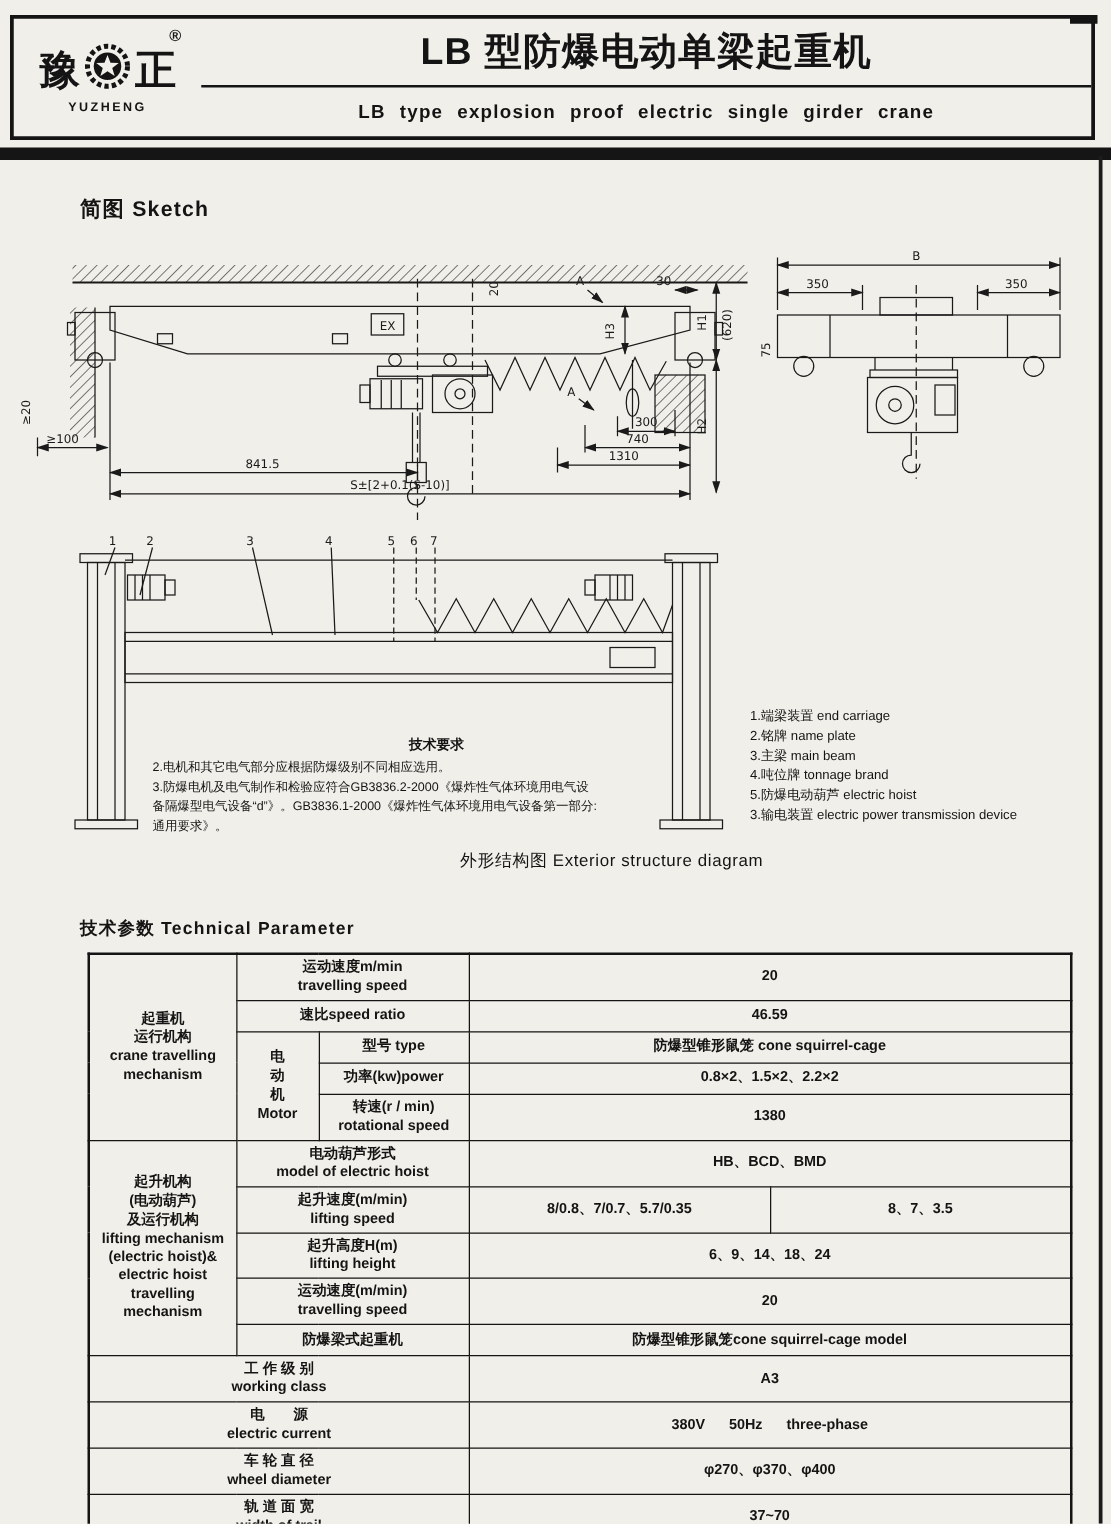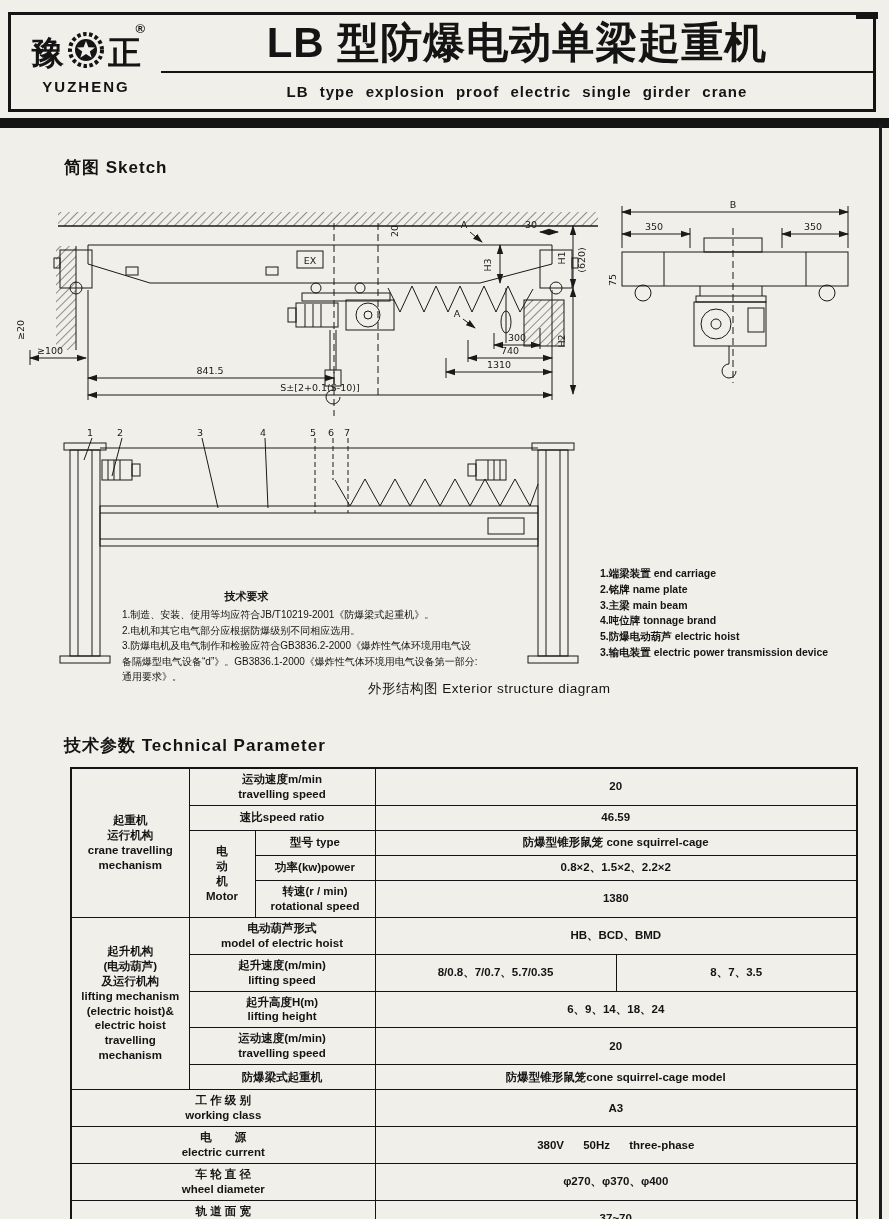--- a/index.html
+++ b/index.html
@@ -7,47 +7,47 @@
     width:889px;height:1219px;position:relative;overflow:hidden;
     background:#f1efe9;color:#141414;
     font-family:"Liberation Sans",sans-serif;
   }
   
   .header-frame{position:absolute;left:8px;top:12px;width:868px;height:100px;
     border:3px solid #141414;display:flex;background:#f1efe9;box-sizing:border-box;}
   .logo-cell{width:150px;display:flex;flex-direction:column;align-items:center;
     justify-content:center;position:relative;}
   .logo-row{display:flex;align-items:center;gap:2px;font-size:33px;font-weight:bold;line-height:1;}
-  .brand-name{font-size:15px;font-weight:bold;letter-spacing:2px;margin-top:3px;}
+  .brand-name{font-size:10px;font-weight:bold;letter-spacing:2px;margin-top:3px;}
   .reg-mark{position:absolute;top:6px;right:16px;font-size:13px;font-weight:bold;}
   .title-cell{flex:1;display:flex;flex-direction:column;}
   .title-cn{flex:1.15;display:flex;align-items:center;justify-content:center;
-    font-size:42px;font-weight:900;letter-spacing:1px;border-bottom:2px solid #141414;}
+    font-size:30px;font-weight:900;letter-spacing:1px;border-bottom:2px solid #141414;}
   .title-en{flex:0.85;display:flex;align-items:center;justify-content:center;
     font-size:15px;font-weight:bold;letter-spacing:1px;word-spacing:6px;}
   .black-bar{position:absolute;left:0;top:118px;width:889px;height:10px;background:#151515;}
   .edge-right{position:absolute;left:879px;top:125px;width:3px;height:1094px;background:#1c1c1c;}
   .corner-mark{position:absolute;left:856px;top:12px;width:22px;height:7px;background:#141414;}
 
   
   .sketch-section{position:absolute;left:0;top:128px;width:889px;height:592px;}
   .sketch-heading{position:absolute;left:64px;top:28px;font-size:17px;font-weight:bold;letter-spacing:1px;}
   svg.drawing{position:absolute;left:0;top:0;width:889px;height:592px;}
   svg.drawing text{font-family:"DejaVu Sans","Liberation Sans",sans-serif;font-size:9.5px;
     fill:#1a1a1a;stroke:none;}
   .notes{position:absolute;left:122px;top:460px;width:356px;font-size:10px;line-height:1.55;}
-  .notes-title{text-align:center;font-weight:bold;font-size:11px;margin-bottom:2px;width:70%;}
+  .notes-title{text-align:right;font-weight:bold;font-size:11px;margin-bottom:2px;width:70%;}
   .note-line{white-space:normal;}
   .parts{position:absolute;left:600px;top:438px;width:248px;font-size:10.5px;
-    font-weight:700;line-height:1.5;}
+    font-weight:400;line-height:1.5;}
   .caption{position:absolute;left:368px;top:552px;font-size:13.5px;letter-spacing:0.5px;}
 
   
   .params-section{position:absolute;left:0;top:720px;width:889px;}
-  .params-heading{margin:14px 0 10px 64px;font-size:17px;font-weight:bold;letter-spacing:1px;}
+  .params-heading{margin:14px 0 10px 64px;font-size:14px;font-weight:bold;letter-spacing:1px;}
   table.params{border-collapse:collapse;margin-left:70px;width:786px;table-layout:fixed;
     border:2.5px solid #141414;}
   table.params td{border:1.5px solid #141414;font-weight:bold;text-align:center;
     vertical-align:middle;padding:3px 4px;font-size:11.5px;line-height:1.3;
     white-space:pre-wrap;box-sizing:border-box;height:25px;}
   td.group-cell{font-size:11.5px;line-height:1.35;}
   td.val-cell{font-size:12px;}
 </style>
 </head>
 <body>
@@ -252,21 +252,20 @@
       <text x="200" y="308" text-anchor="middle">3</text>
       <text x="263" y="308" text-anchor="middle">4</text>
       <text x="313" y="308" text-anchor="middle">5</text>
       <text x="331" y="308" text-anchor="middle">6</text>
       <text x="347" y="308" text-anchor="middle">7</text>
     </g>
   </svg>
 
   <div class="notes">
     <div class="notes-title">技术要求</div>
-    <div class="note-line">1.制造、安装、使用等均应符合JB/T10219-2001《防爆梁式起重机》。</div>
     <div class="note-line">2.电机和其它电气部分应根据防爆级别不同相应选用。</div>
     <div class="note-line">3.防爆电机及电气制作和检验应符合GB3836.2-2000《爆炸性气体环境用电气设备隔爆型电气设备“d”》。GB3836.1-2000《爆炸性气体环境用电气设备第一部分: 通用要求》。</div>
   </div>
 
   <div class="parts">
     <div>1.端梁装置 end carriage</div>
     <div>2.铭牌 name  plate</div>
     <div>3.主梁 main beam</div>
     <div>4.吨位牌 tonnage brand</div>
     <div>5.防爆电动葫芦 electric hoist</div>

